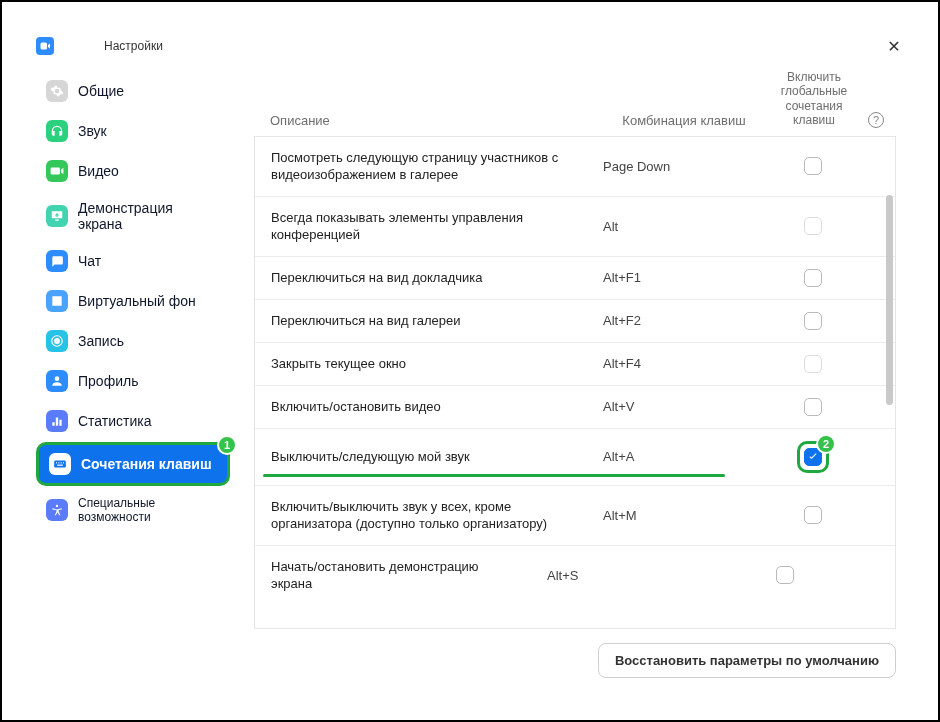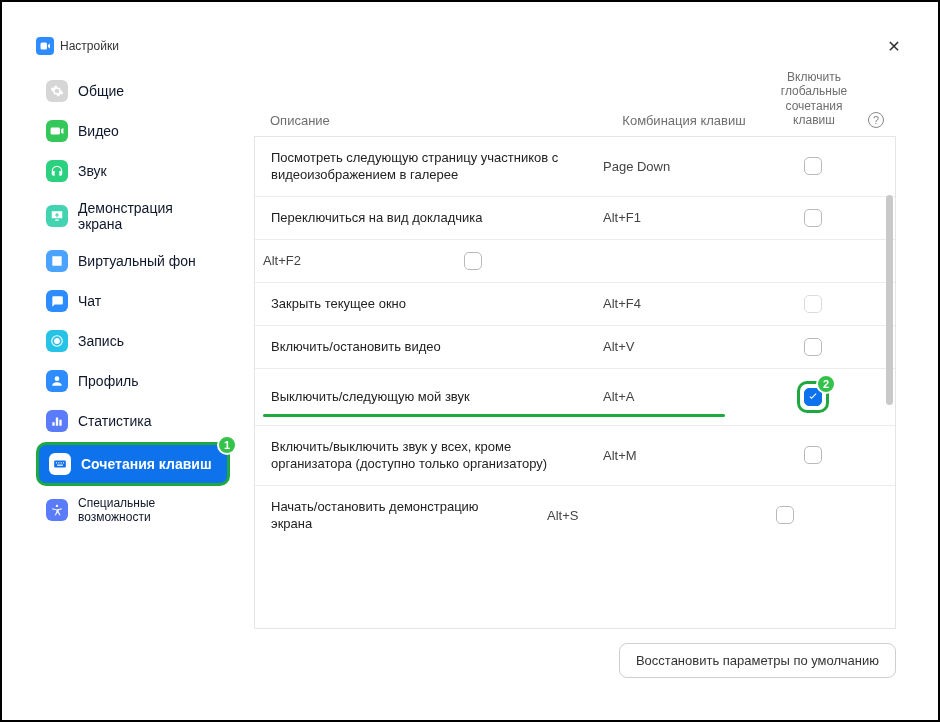--- a/index.html
+++ b/index.html
@@ -1,19 +1,19 @@
 <!DOCTYPE html>
 <html><head>
 <meta charset="utf-8">
 <style>
 * { box-sizing: border-box; margin: 0; padding: 0; }
 body { font-family: -apple-system, BlinkMacSystemFont, "Segoe UI", Arial, sans-serif; background: #fff; width: 940px; height: 722px; overflow: hidden; position: relative; }
 .outer-border { position: absolute; top: 0; left: 0; right: 0; bottom: 0; border: 2px solid #000; pointer-events: none; }
 .window { position: absolute; top: 32px; left: 28px; right: 28px; bottom: 28px; background: #fff; }
-.titlebar { height: 28px; display: flex; align-items: center; padding: 0 8px; }
+.titlebar { height: 28px; display: flex; align-items: center; padding: 0 8px; gap: 44px; }
 .titlebar .zoom-icon { width: 18px; height: 18px; background: #2d8cff; border-radius: 4px; display: inline-flex; align-items: center; justify-content: center; margin-right: 6px; }
 .titlebar .zoom-icon svg { width: 12px; height: 12px; }
 .titlebar .title { font-size: 12px; color: #333; }
 .titlebar .close { margin-left: auto; width: 20px; height: 20px; display: flex; align-items: center; justify-content: center; cursor: pointer; font-size: 16px; color: #333; }
 .body { display: flex; height: calc(100% - 28px); }
 .sidebar { width: 210px; padding: 12px 8px; }
 .nav-item { display: flex; align-items: center; padding: 8px 10px; border-radius: 8px; font-size: 14px; color: #0f172a; cursor: pointer; margin-bottom: 2px; position: relative; }
 .nav-item .icon-wrap { width: 22px; height: 22px; border-radius: 6px; display: inline-flex; align-items: center; justify-content: center; margin-right: 10px; flex-shrink: 0; }
 .nav-item.active { background: #0e72ed; color: #fff; font-weight: 600; }
 .nav-item .label2 { display: block; font-size: 12px; }
@@ -36,21 +36,21 @@
 .checkbox { width: 18px; height: 18px; border: 1.5px solid #b9b9b9; border-radius: 5px; background: #fff; display: inline-flex; align-items: center; justify-content: center; cursor: pointer; }
 .checkbox.disabled { opacity: 0.5; cursor: default; }
 .checkbox.checked { background: #0e72ed; border-color: #0e72ed; }
 .checkbox.checked svg { display: block; }
 .checkbox svg { display: none; width: 12px; height: 12px; }
 .row-highlight { position: relative; }
 .row-highlight .underline { position: absolute; left: 8px; right: 170px; bottom: 8px; height: 3px; background: #1fa83f; border-radius: 2px; }
 .check-wrap { position: relative; display: inline-block; padding: 4px; border: 3px solid #1fa83f; border-radius: 10px; }
 .scrollbar { position: absolute; right: 2px; top: 58px; width: 7px; height: 210px; background: #c9c9c9; border-radius: 4px; }
 .footer { display: flex; justify-content: flex-end; padding-top: 14px; }
-.restore-btn { border: 1px solid #cfcfcf; background: #fff; border-radius: 8px; padding: 9px 16px; font-size: 13px; color: #333; cursor: pointer; }
+.restore-btn { border: 1px solid #cfcfcf; background: #fff; border-radius: 8px; padding: 9px 16px; font-size: 13px; color: #333; cursor: pointer; font-weight: bold; }
 
 .ic-gray { background: #d6d6d6; }
 .ic-green { background: #34c759; }
 .ic-green2 { background: #2bd17e; }
 .ic-teal { background: #42d3b1; }
 .ic-blue { background: #2d8cff; }
 .ic-blue2 { background: #4aa3ff; }
 .ic-cyan { background: #27c3e6; }
 .ic-indigo { background: #5b7cfa; }
 .ic-white { background: #fff; }
@@ -75,58 +75,58 @@
     <div class="sidebar">
       <div class="nav-item">
         <span class="icon-wrap ic-gray">
             <svg width="14" height="14" viewBox="0 0 24 24">
               <path fill="#fff" d="M12 8a4 4 0 100 8 4 4 0 000-8zm9 4a7 7 0 01-.1 1.2l2 1.6-2 3.4-2.4-.8a7 7 0 01-2 1.2l-.4 2.5h-4l-.4-2.5a7 7 0 01-2-1.2l-2.4.8-2-3.4 2-1.6A7 7 0 013 12a7 7 0 01.1-1.2l-2-1.6 2-3.4 2.4.8a7 7 0 012-1.2L7.9 3h4l.4 2.5a7 7 0 012 1.2l2.4-.8 2 3.4-2 1.6A7 7 0 0121 12z"></path>
             </svg>
           </span>
         <span>Общие</span>
       </div>
       <div class="nav-item">
+        <span class="icon-wrap ic-green2">
+            <svg width="14" height="14" viewBox="0 0 24 24">
+              <path fill="#fff" d="M12 3a9 9 0 00-9 9v5a3 3 0 003 3h2v-8H5v-0a7 7 0 0114 0v0h-3v8h2a3 3 0 003-3v-5a9 9 0 00-9-9z"></path>
+            </svg>
+          </span>
+        <span>Звук</span>
+      </div>
+      <div class="nav-item">
         <span class="icon-wrap ic-green">
             <svg width="14" height="14" viewBox="0 0 24 24">
               <path fill="#fff" d="M3 6h12a2 2 0 012 2v8a2 2 0 01-2 2H3a2 2 0 01-2-2V8a2 2 0 012-2zm16 3l4-2v10l-4-2V9z"></path>
             </svg>
           </span>
         <span>Видео</span>
       </div>
       <div class="nav-item">
-        <span class="icon-wrap ic-green2">
-            <svg width="14" height="14" viewBox="0 0 24 24">
-              <path fill="#fff" d="M12 3a9 9 0 00-9 9v5a3 3 0 003 3h2v-8H5v-0a7 7 0 0114 0v0h-3v8h2a3 3 0 003-3v-5a9 9 0 00-9-9z"></path>
-            </svg>
-          </span>
-        <span>Звук</span>
-      </div>
-      <div class="nav-item">
         <span class="icon-wrap ic-teal">
             <svg width="14" height="14" viewBox="0 0 24 24">
               <path fill="#fff" d="M3 4h18v12H3V4zm6 14h6v2H9v-2zm3-11l-4 4h3v3h2v-3h3l-4-4z"></path>
             </svg>
           </span>
         <span>Демонстрация экрана</span>
       </div>
       <div class="nav-item">
+        <span class="icon-wrap ic-blue">
+            <svg width="14" height="14" viewBox="0 0 24 24">
+              <path fill="#fff" d="M4 4h16a2 2 0 012 2v10a2 2 0 01-2 2H8l-4 4V6a2 2 0 012-2z"></path>
+            </svg>
+          </span>
+        <span>Чат</span>
+      </div>
+      <div class="nav-item">
         <span class="icon-wrap ic-blue2">
             <svg width="14" height="14" viewBox="0 0 24 24">
               <path fill="#fff" d="M4 4h16v16H4V4zm4 10l2-3 3 4 2-2 3 4H6l2-3z"></path>
             </svg>
           </span>
         <span>Виртуальный фон</span>
-      </div>
-      <div class="nav-item">
-        <span class="icon-wrap ic-blue">
-            <svg width="14" height="14" viewBox="0 0 24 24">
-              <path fill="#fff" d="M4 4h16a2 2 0 012 2v10a2 2 0 01-2 2H8l-4 4V6a2 2 0 012-2z"></path>
-            </svg>
-          </span>
-        <span>Чат</span>
       </div>
       <div class="nav-item">
         <span class="icon-wrap ic-cyan">
             <svg width="14" height="14" viewBox="0 0 24 24">
               <circle cx="12" cy="12" r="5" fill="#fff"></circle>
               <circle cx="12" cy="12" r="9" fill="none" stroke="#fff" stroke-width="2"></circle>
             </svg>
           </span>
         <span>Запись</span>
       </div>
@@ -189,31 +189,40 @@
 
         <div class="row">
           <div class="desc">Посмотреть следующую страницу участников с видеоизображением в галерее</div>
           <div class="combo">Page Down</div>
           <div class="global">
               <span class="checkbox"></span>
             </div>
           <div class="spacer-help"></div>
         </div>
 
+        <div class="row">
+          <div class="desc">Всегда показывать элементы управления конференцией</div>
+          <div class="combo">Alt</div>
+          <div class="global">
+              <span class="checkbox disabled"></span>
+            </div>
+          <div class="spacer-help"></div>
+        </div>
 
         <div class="row">
           <div class="desc">Переключиться на вид докладчика</div>
           <div class="combo">Alt+F1</div>
           <div class="global">
               <span class="checkbox"></span>
             </div>
           <div class="spacer-help"></div>
         </div>
 
         <div class="row">
+          <div class="desc">Переключиться на вид галереи</div>
           <div class="combo">Alt+F2</div>
           <div class="global">
               <span class="checkbox"></span>
             </div>
           <div class="spacer-help"></div>
         </div>
 
         <div class="row">
           <div class="desc">Закрыть текущее окно</div>
           <div class="combo">Alt+F4</div>

